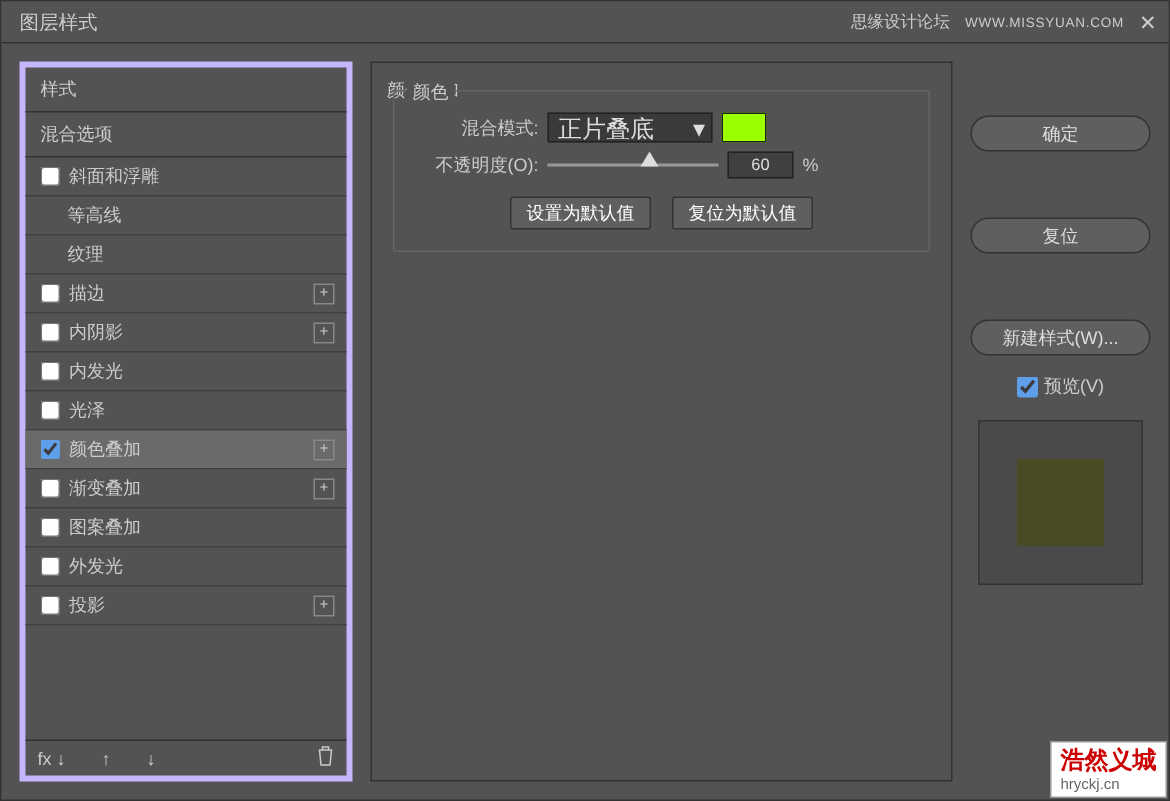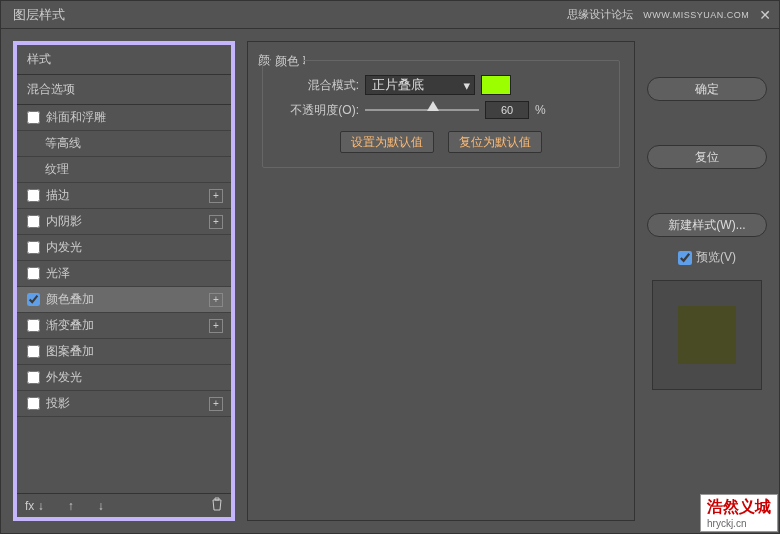--- a/index.html
+++ b/index.html
@@ -19,27 +19,27 @@
 .style-row .plus { width: 14px; height: 14px; border: 1px solid #888; display: flex; align-items: center; justify-content: center; font-size: 10px; color: #ccc; }
 .style-row.indent { padding-left: 28px; }
 .left-footer { margin-top: auto; height: 24px; display: flex; align-items: center; justify-content: space-between; padding: 0 8px; color: #ccc; font-size: 12px; border-top: 1px solid #333; }
 .left-footer .icons { display: flex; gap: 24px; }
 .center-panel { flex: 1; border: 1px solid #333; position: relative; padding: 10px 14px; }
 .fieldset { border: 1px solid #666; border-radius: 2px; padding: 8px 10px 14px 10px; position: relative; margin-top: 8px; }
 .fieldset-label { position: absolute; top: -8px; left: 8px; background: #535353; padding: 0 4px; color: #ccc; font-size: 12px; }
 .outer-label { position: absolute; left: 6px; color: #ccc; font-size: 12px; background: #535353; padding: 0 4px; }
 .row { display: flex; align-items: center; gap: 6px; margin-top: 6px; color: #ccc; font-size: 12px; }
 .row-label { width: 86px; text-align: right; }
-.select { width: 110px; height: 20px; background: #3a3a3a; border: 1px solid #222; color: #ddd; font-size: 13px; display: flex; align-items: center; justify-content: space-between; padding: 0 4px 0 6px; }
+.select { width: 110px; height: 20px; background: #3a3a3a; border: 1px solid #222; color: #ddd; font-size: 16px; display: flex; align-items: flex-start; justify-content: space-between; padding: 0 4px 0 6px; }
 .color-swatch { width: 30px; height: 20px; border: 1px solid #222; }
 .slider { position: relative; width: 114px; height: 16px; }
 .slider-track { position: absolute; top: 7px; width: 100%; height: 2px; background: #999; }
 .slider-thumb { position: absolute; top: -1px; width: 0; height: 0; border-left: 6px solid transparent; border-right: 6px solid transparent; border-bottom: 10px solid #ddd; transform: translateX(-6px); }
 .num-input { width: 44px; height: 18px; background: #404040; border: 1px solid #222; color: #ddd; font-size: 11px; text-align: center; }
-.btn-small { height: 22px; padding: 0 10px; background: #5f5f5f; border: 1px solid #333; color: #fdba74; font-size: 12px; display: inline-flex; align-items: center; border-radius: 2px; cursor: pointer; }
+.btn-small { height: 22px; padding: 0 10px; background: #5f5f5f; border: 1px solid #333; color: #ffffff; font-size: 12px; display: inline-flex; align-items: center; border-radius: 2px; cursor: pointer; }
 .btn-row { display: flex; justify-content: center; gap: 14px; margin-top: 12px; }
 .right-panel { width: 120px; display: flex; flex-direction: column; gap: 8px; }
 .pill-btn { height: 24px; background: #5f5f5f; border: 1px solid #333; border-radius: 12px; color: #ddd; font-size: 12px; display: flex; align-items: center; justify-content: center; cursor: pointer; margin-top: 36px; }
 .preview-row { display: flex; align-items: center; justify-content: center; gap: 4px; color: #ccc; font-size: 12px; margin-top: 4px; }
 .preview-row input[type=checkbox] { width: 14px; height: 14px; accent-color: #5f9ee8; }
 .preview-box { width: 110px; height: 110px; background: #4a4a4a; border: 1px solid #333; margin-top: 6px; display: flex; align-items: center; justify-content: center; align-self: center; }
 .preview-inner { width: 58px; height: 58px; background: #494b24; }
 .watermark { position: absolute; right: 2px; bottom: 2px; color: #c00; font-size: 16px; font-weight: bold; background: #fff; padding: 2px 6px; border: 1px solid #999; }
 .watermark .sub { font-size: 10px; color: #666; font-weight: normal; display: block; }
 svg { stroke: #ccc; fill: none; }

